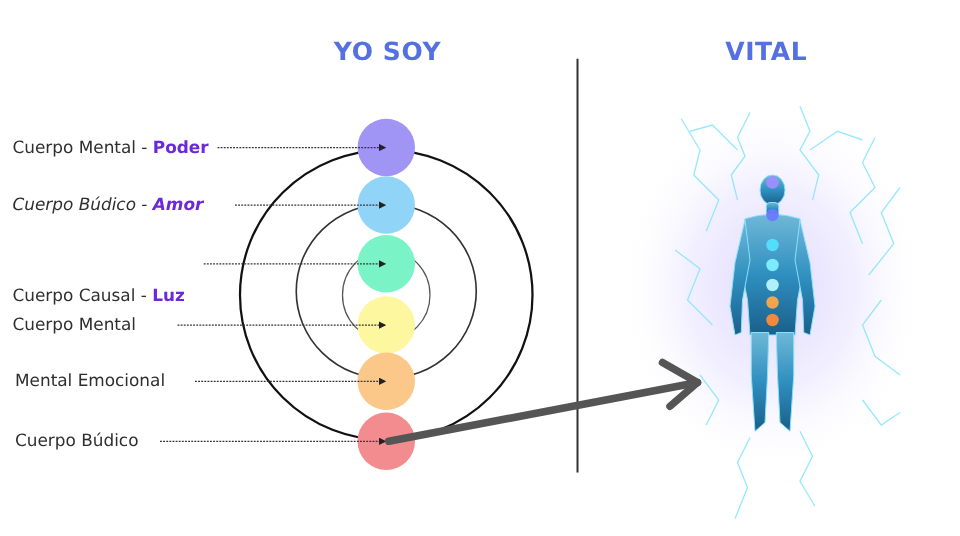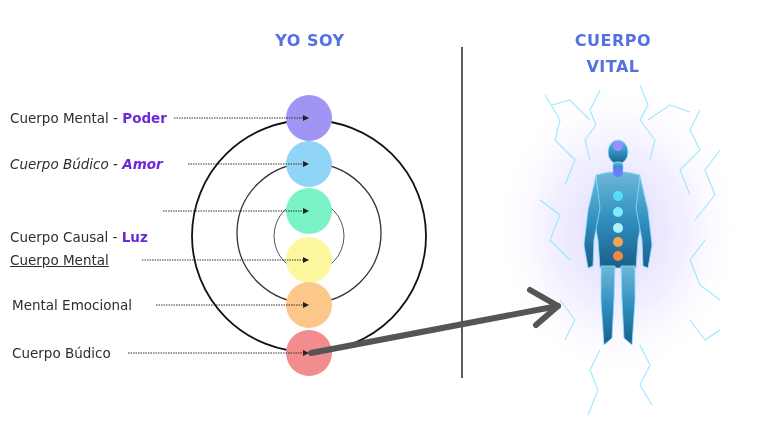--- a/index.html
+++ b/index.html
@@ -1,21 +1,21 @@
 <!DOCTYPE html>
 <html><head>
   <meta charset="utf-8">
   <style>
     html, body { margin: 0; padding: 0; }
     body {
       width: 768px; height: 429px; background: #ffffff; position: relative; overflow: hidden;
       font-family: "DejaVu Sans", sans-serif; color: #2b2b2b;
     }
     .title {
-      position: absolute; color: #5570e0; font-weight: bold; font-size: 16px;
+      position: absolute; color: #5570e0; font-weight: bold; font-size: 20px;
       letter-spacing: 0.5px; text-align: center; line-height: 26px;
       font-family: "DejaVu Sans", sans-serif;
     }
     #t-yosoy { left: 230px; top: 28px; width: 160px; }
     #t-vital { left: 528px; top: 28px; width: 170px; }
     .label {
       position: absolute; font-size: 13.5px; color: #2e2e2e; white-space: nowrap;
       font-family: "DejaVu Sans", sans-serif; line-height: 18px;
     }
     .label b { font-weight: bold; color: #6d28d9; }
@@ -103,35 +103,34 @@
   </g>
 
   <g stroke="#555" stroke-width="6" stroke-linecap="round" stroke-linejoin="round" fill="none">
     <line x1="311" y1="353" x2="558" y2="306"></line>
     <polyline points="530,290 558,306 536,325"></polyline>
   </g>
 </svg>
 
 <div id="t-yosoy" class="title">YO SOY</div>
 <div id="t-vital" class="title">
-  <div>CUERPO</div>
   <div>VITAL</div>
 </div>
 
 <div id="labels-layer">
   <div class="label" style="left:10px; top:109px;">
     <span>Cuerpo Mental - </span><b>Poder</b>
   </div>
   <div class="label" style="left:10px; top:155px;font-style:italic;">
     <span>Cuerpo Búdico - </span><b>Amor</b>
   </div>
   <div class="label" style="left:10px; top:202px;margin-top:26px;">
     <span>Cuerpo Causal - </span><b>Luz</b>
   </div>
-  <div class="label" style="left:10px; top:251px;text-decoration:underline;">
+  <div class="label" style="left:10px; top:251px;">
     <span>Cuerpo Mental</span><b></b>
   </div>
   <div class="label" style="left:12px; top:296px;">
     <span>Mental Emocional</span><b></b>
   </div>
   <div class="label" style="left:12px; top:344px;">
     <span>Cuerpo Búdico</span><b></b>
   </div>
 </div>
 

